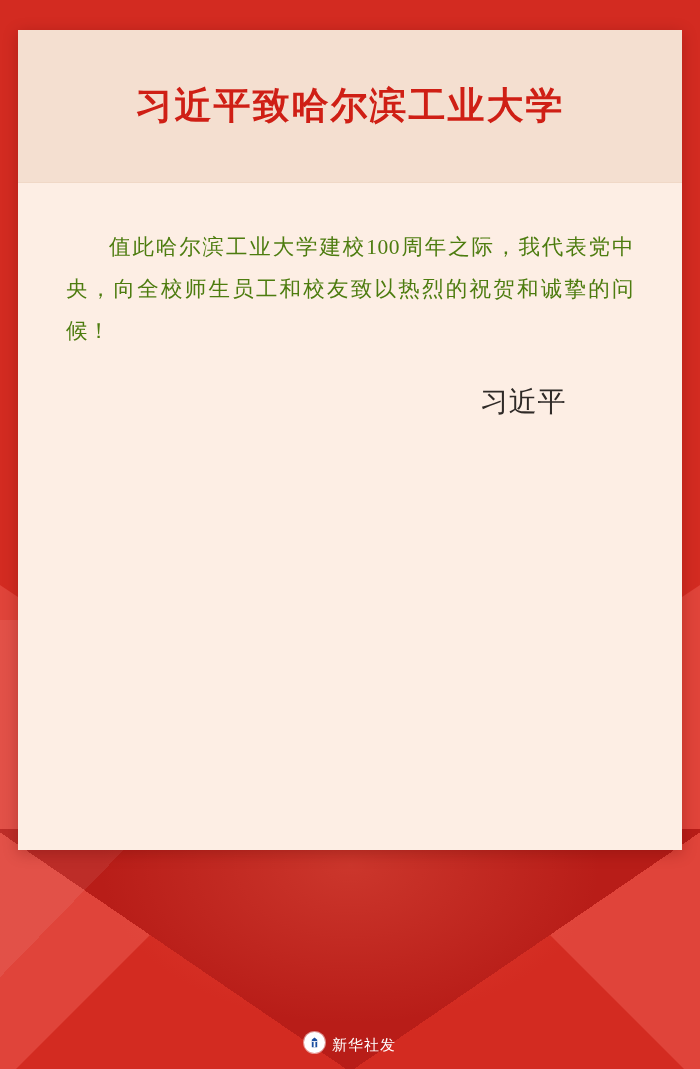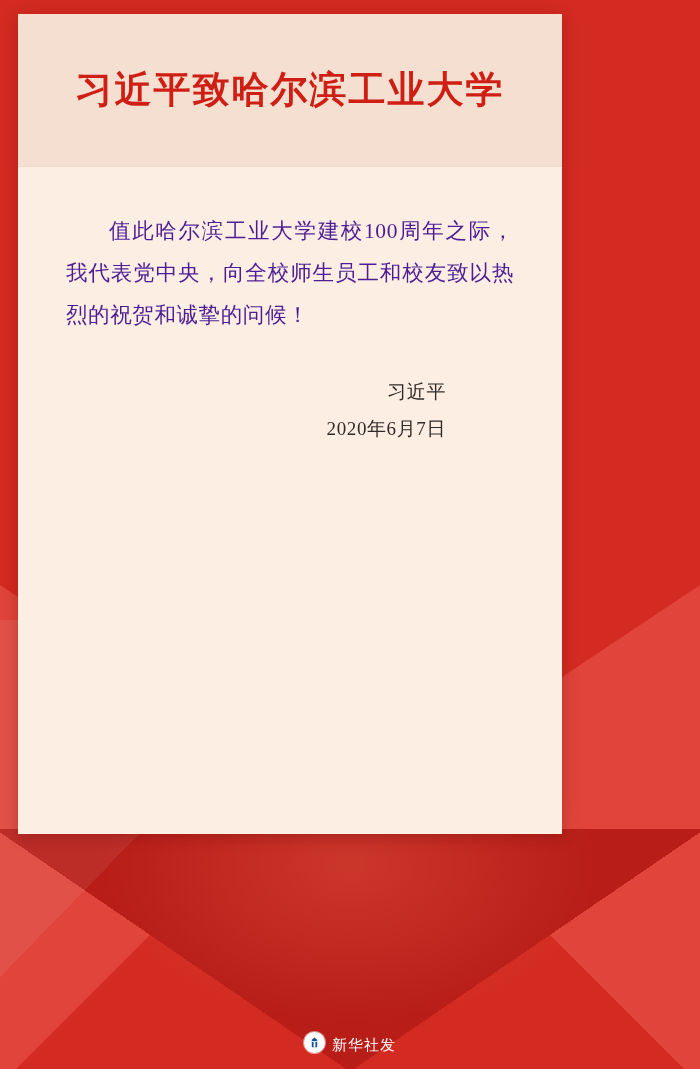--- a/index.html
+++ b/index.html
@@ -85,22 +85,22 @@
     width: 520px;
     height: 330px;
     background: radial-gradient(ellipse at center, rgba(255,120,95,0.28) 0%, rgba(255,120,95,0.0) 68%);
     pointer-events: none;
   }
 
   
   .card {
     position: absolute;
     left: 18px;
-    top: 14px;
-    width: 544px;
+    top: 30px;
+    width: 664px;
     height: 820px;
     background: #fdeee4;
     box-shadow: 0 3px 14px rgba(90,10,5,0.30);
   }
   .card-header {
     height: 152px;
     background: #f4dfd0;
     display: flex;
     flex-direction: column;
     align-items: center;
@@ -114,34 +114,34 @@
     font-size: 37px;
     letter-spacing: 2px;
     line-height: 1.32;
     text-align: center;
   }
 
   .card-body {
     padding: 44px 48px 0 48px;
   }
   .para {
-    color: #4c1d95;
+    color: #4d7c0f;
     font-size: 21.5px;
     line-height: 1.95;
     text-align: justify;
     text-indent: 2em;
     margin: 0 0 18px 0;
     letter-spacing: 0.6px;
   }
   .sign-block {
-    margin-top: 36px;
+    margin-top: 22px;
     text-align: right;
     padding-right: 68px;
     color: #2f2a27;
-    font-size: 19px;
+    font-size: 28px;
     line-height: 1.95;
     letter-spacing: 0.6px;
   }
   .sign-name { display: block; }
   .sign-date { display: block; }
 
   
   .footer {
     position: absolute;
     left: 0;
@@ -188,21 +188,20 @@
 
     <div class="card-header">
       <div class="title-line">习近平致哈尔滨工业大学</div>
     </div>
 
     <div class="card-body">
       <p class="para">值此哈尔滨工业大学建校100周年之际，我代表党中央，向全校师生员工和校友致以热烈的祝贺和诚挚的问候！</p>
 
       <div class="sign-block">
         <span class="sign-name">习近平</span>
-        <span class="sign-date">2020年6月7日</span>
       </div>
     </div>
 
   </div>
 
   <div class="footer">
     <span class="logo-badge">
       <svg width="15" height="15" viewBox="0 0 20 20" aria-hidden="true">
         <circle cx="10" cy="10" r="9.3" fill="#ffffff"></circle>
         <path d="M10 3.2 L13.6 6.4 L13.6 16.2 L6.4 16.2 L6.4 6.4 Z" fill="#1b4fa0"></path>

